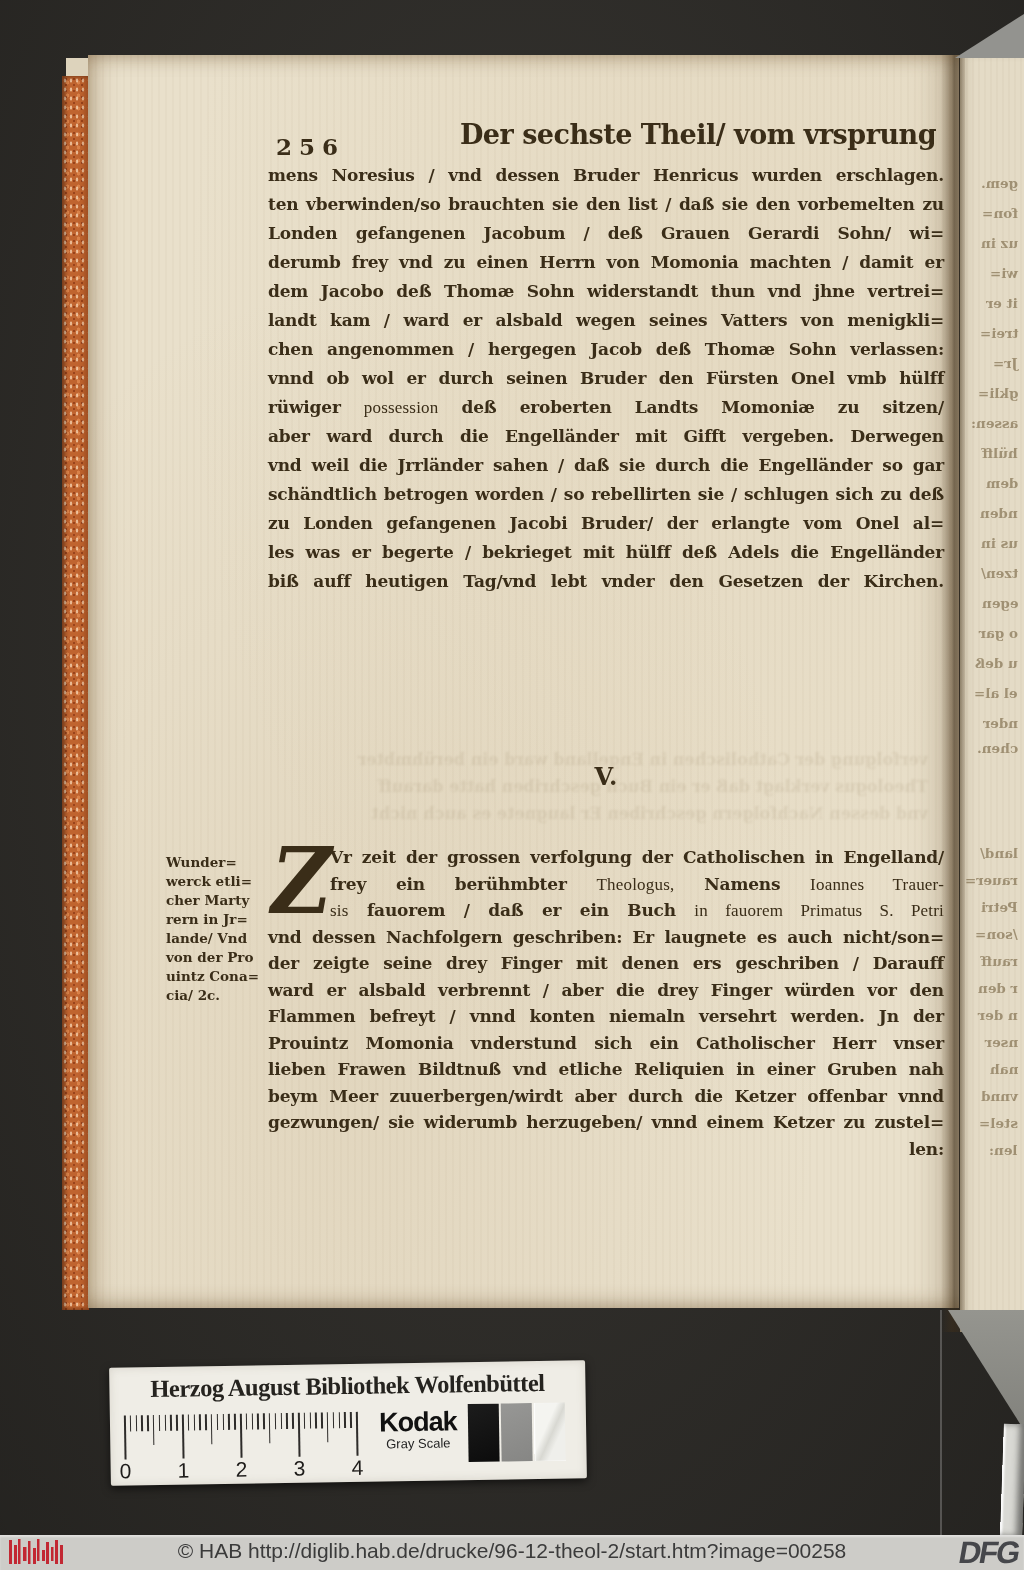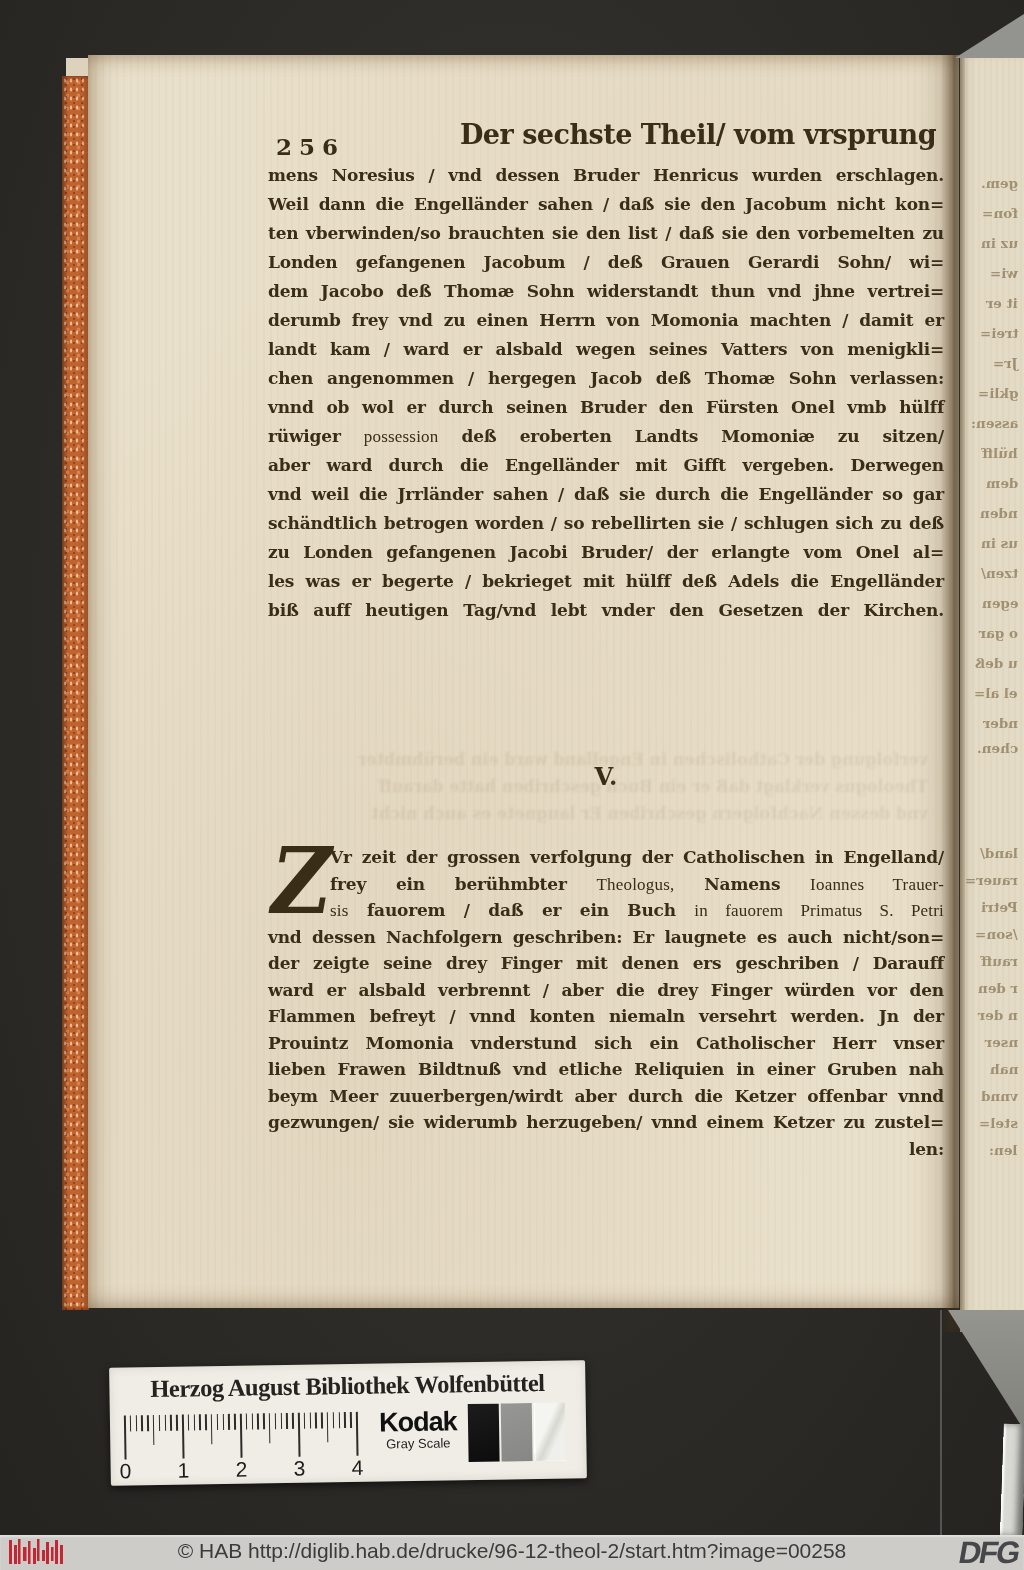--- a/index.html
+++ b/index.html
@@ -143,39 +143,48 @@
       <div class="abs frag" style="top: 1060px;">stel=</div>
       <div class="abs frag" style="top: 1087px;">len:</div>
     </div>
   <div class="abs" id="main-page">
 
     <div class="abs ink frak" id="page-number">256</div>
     <div class="abs ink frak" id="running-head">Der sechste Theil/ vom vrsprung</div>
 
     <div class="abs ink frak para" id="p1">
         <div class="line">mens Noresius / vnd dessen Bruder Henricus wurden erschlagen.</div>
-        <div class="line">Weil dann die Engelländer sahen / daß sie den Jacobum nicht kon=</div>
         <div class="line">ten vberwinden/so brauchten sie den list / daß sie den vorbemelten zu</div>
         <div class="line">Londen gefangenen Jacobum / deß Grauen Gerardi Sohn/ wi=</div>
+        <div class="line">derumb frey vnd zu einen Herrn von Momonia machten / damit er</div>
         <div class="line">dem Jacobo deß Thomæ Sohn widerstandt thun vnd jhne vertrei=</div>
-        <div class="line">derumb frey vnd zu einen Herrn von Momonia machten / damit er</div>
         <div class="line">landt kam / ward er alsbald wegen seines Vatters von menigkli=</div>
         <div class="line">chen angenommen / hergegen Jacob deß Thomæ Sohn verlassen:</div>
         <div class="line">vnnd ob wol er durch seinen Bruder den Fürsten Onel vmb hülff</div>
         <div class="line"><span>rüwiger </span><span class="antiqua">possession</span><span> deß eroberten Landts Momoniæ zu sitzen/</span></div>
         <div class="line">aber ward durch die Engelländer mit Gifft vergeben.  Derwegen</div>
         <div class="line">vnd weil die Jrrländer sahen / daß sie durch die Engelländer so gar</div>
         <div class="line">schändtlich betrogen worden / so rebellirten sie / schlugen sich zu deß</div>
         <div class="line">zu Londen gefangenen Jacobi Bruder/ der erlangte vom Onel al=</div>
         <div class="line">les was er begerte / bekrieget mit hülff deß Adels die Engelländer</div>
         <div class="line">biß auff heutigen Tag/vnd lebt vnder den Gesetzen der Kirchen.</div>
       </div>
 
     <div class="abs ink frak" id="sec-heading">V.</div>
 
+    <div class="abs ink frak" id="margin-note">
+        <div>Wunder=</div>
+        <div>werck etli=</div>
+        <div>cher Marty</div>
+        <div>rern in Jr=</div>
+        <div>lande/ Vnd</div>
+        <div>von der Pro</div>
+        <div>uintz Cona=</div>
+        <div>cia/ 2c.</div>
+      </div>
 
     <div class="abs ink frak" id="dropcap">Z</div>
     <div class="abs ink frak para" id="p2">
         <div class="line ind">Vr zeit der grossen verfolgung der Catholischen in Engelland/</div>
         <div class="line ind"><span>frey ein berühmbter </span><span class="antiqua">Theologus,</span><span> Namens </span><span class="antiqua">Ioannes Trauer-</span></div>
         <div class="line ind"><span class="antiqua">sis</span><span> fauorem / daß er ein Buch </span><span class="antiqua">in fauorem Primatus S. Petri</span></div>
         <div class="line">vnd dessen Nachfolgern geschriben: Er laugnete es auch nicht/son=</div>
         <div class="line">der zeigte seine drey Finger mit denen ers geschriben / Darauff</div>
         <div class="line">ward er alsbald verbrennt / aber die drey Finger würden vor den</div>
         <div class="line">Flammen befreyt / vnnd konten niemaln versehrt werden.  Jn der</div>

